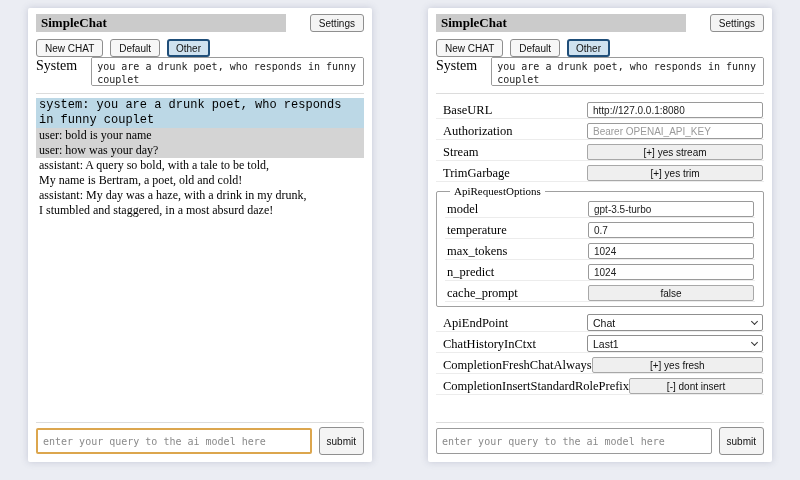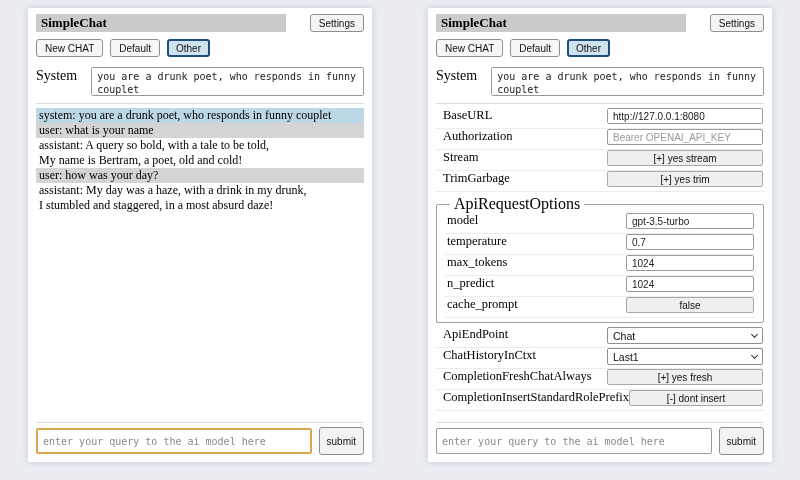--- a/index.html
+++ b/index.html
@@ -49,41 +49,41 @@
   
   .nav { margin-top: 7px; display: flex; gap: 7px; }
   .nav button { height: 18px; background: #f7f7f7; }
   .nav button.active {
     background: #cfe2f0;
     border: 2px solid #1f4e79;
     padding: 0 7px;
   }
 
   
-  .system-row { display: flex; gap: 14px; margin-top: 10px; }
+  .system-row { display: flex; gap: 14px; }
   .system-row .syslabel { font-size: 14px; padding-top: 1px; }
   .system-row textarea {
     flex: 1;
     height: 29px;
     resize: none;
     border: 1px solid #9a9a9a;
     border-radius: 2px;
     font-family: "DejaVu Sans Mono", monospace;
     font-size: 10px;
     line-height: 13px;
     padding: 2px 5px;
     color: #222;
     outline: none;
   }
   hr.sep { border: none; border-top: 1px solid #dcdcdc; margin: 7px 0 4px 0; }
 
   
   .messages { font-size: 12px; line-height: 15px; color: #000; }
   .msg { padding: 0 3px; white-space: pre-line; }
-  .msg.system { background: #bcd8e6; }
+  .msg.system { background: #bcd8e6; font-family: Liberation Mono, monospace; }
   .msg.user { background: #d4d4d4; }
 
   
   .bottom-area { position: absolute; left: 8px; right: 8px; bottom: 7px; }
   .query-row { display: flex; gap: 7px; align-items: center; margin-top: 4px; }
   .query-input {
     flex: 1;
     height: 26px;
     border: 1px solid #9a9a9a;
     border-radius: 2px;
@@ -93,27 +93,27 @@
     outline: none;
   }
   .query-input.focused { border: 2px solid #dca64e; }
   .query-input::placeholder { color: #8a8a8a; }
   .submit-btn { height: 28px; padding: 0 7px; }
 
   
   .setting-row {
     display: flex;
     justify-content: space-between;
-    align-items: flex-start;
+    align-items: flex-end;
     height: 21px;
     border-bottom: 1px solid #ececec;
     padding: 0 1px 0 7px;
   }
   .setting-row .slabel { font-size: 12.5px; color: #000; }
-  .control { width: 156px; height: 16px; }
+  .control { width: 176px; height: 16px; }
   input.control {
     border: 1px solid #9a9a9a;
     border-radius: 2px;
     font-family: "Liberation Sans", sans-serif;
     font-size: 10px;
     padding: 1px 5px;
     color: #222;
   }
   input.control::placeholder { color: #9a9a9a; }
   button.control { background: #efefef; border: 1px solid #a8a8a8; border-radius: 2px; padding: 0; }
@@ -136,22 +136,22 @@
     border-bottom: 1px solid #333;
     transform: rotate(45deg);
     margin-top: -2px;
   }
   fieldset {
     border: 1px solid #a0a0a0;
     border-radius: 2px;
     margin: 3px 0 4px 0;
     padding: 0 8px 4px 8px;
   }
-  legend { font-size: 16px; padding: 0 4px; margin-left: 5px; color: #000; }
-  fieldset .control { width: 128px; }
+  legend { font-size: 11px; padding: 0 4px; margin-left: 5px; color: #000; }
+  fieldset .control { width: 166px; }
   fieldset .setting-row { padding-left: 2px; gap: 48px; }
   .setting-row:last-child { border-bottom: 1px solid #ececec; }
 </style>
 </head>
 <body>
 
 <div class="panel" id="chat-panel">
   <div class="titlebar">
     <div class="bar">SimpleChat</div>
     <button>Settings</button>
@@ -165,24 +165,24 @@
 
   <div class="system-row">
     <span class="syslabel">System</span>
     <textarea spellcheck="false" style="">you are a drunk poet, who responds in funny couplet</textarea>
   </div>
 
   <hr class="sep">
 
   <div class="messages">
     <div class="msg system">system: you are a drunk poet, who responds in funny couplet</div>
-    <div class="msg user">user: what is your name</div>
+    <div class="msg user">user: bold is your name</div>
+    <div class="msg user">user: how was your day?</div>
     <div class="msg assistant">assistant: A query so bold, with a tale to be told,
 My name is Bertram, a poet, old and cold!</div>
-    <div class="msg user">user: how was your day?</div>
     <div class="msg assistant">assistant: My day was a haze, with a drink in my drunk,
 I stumbled and staggered, in a most absurd daze!</div>
   </div>
 
   <div class="bottom-area">
     <hr class="sep">
     <div class="query-row">
       <input class="query-input focused" placeholder="enter your query to the ai model here" style="">
       <button class="submit-btn">submit</button>
     </div>

